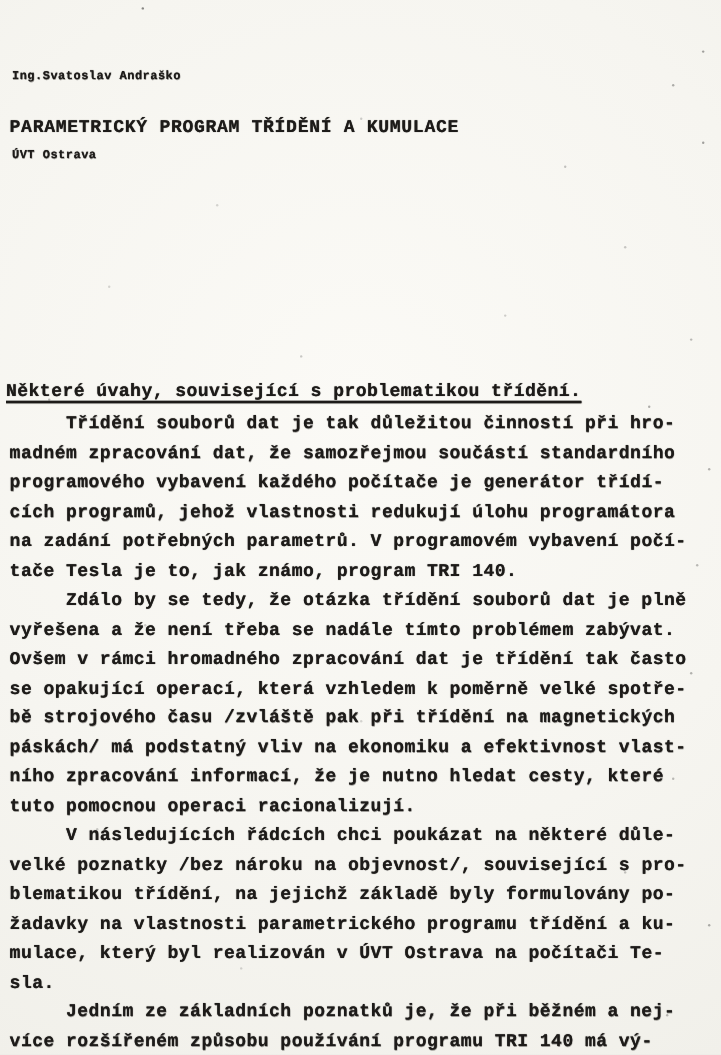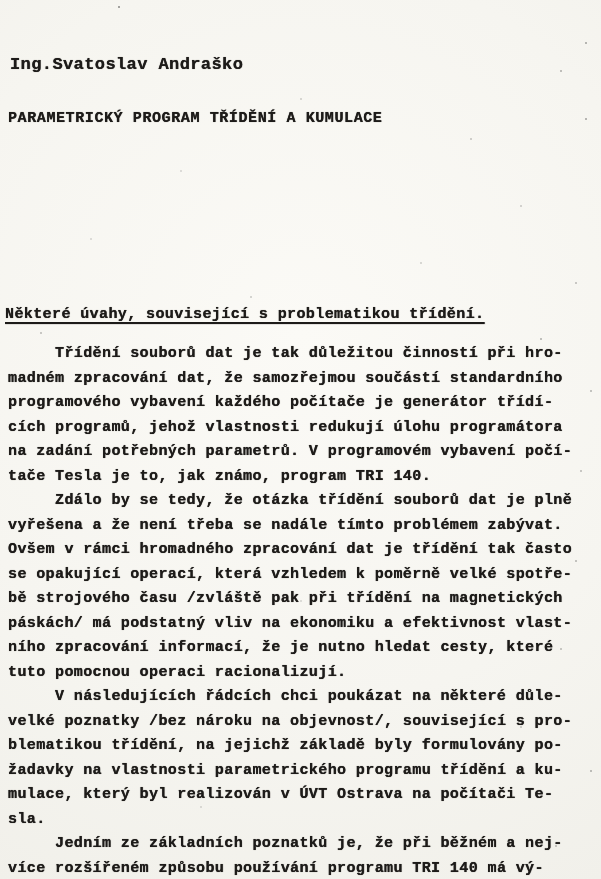--- a/index.html
+++ b/index.html
@@ -19,38 +19,38 @@
   }
   
   .ink {
     text-shadow: 0 0 0.7px rgba(25,22,20,0.85), 0.3px 0.3px 0 rgba(25,22,20,0.35);
     letter-spacing: 0.4px;
   }
   .author-block {
     position: absolute;
     left: 10px;
     top: 10px;
-    font-size: 17px;
+    font-size: 10px;
     font-weight: bold;
     line-height: 22px;
     white-space: pre;
   }
   .doc-title {
     position: absolute;
     left: 8px;
-    top: 110px;
+    top: 98px;
     font-size: 15px;
     font-weight: bold;
     letter-spacing: 0.6px;
     white-space: pre;
   }
   .section-heading {
     position: absolute;
     left: 5px;
-    top: 306px;
+    top: 318px;
     font-size: 15px;
     font-weight: bold;
     text-decoration: underline;
     text-decoration-thickness: 2px;
     text-underline-offset: 4px;
     white-space: pre;
   }
   .body-text {
     position: absolute;
     left: 8px;
@@ -104,20 +104,21 @@
 </style>
 </head>
 <body>
 
 <div class="page">
 
   <div class="noise"></div>
 
   <div class="author-block ink">
     <div>Ing.Svatoslav Andraško</div>
+    <div>ÚVT Ostrava</div>
   </div>
 
   <div class="doc-title ink">PARAMETRICKÝ PROGRAM TŘÍDĚNÍ A KUMULACE</div>
 
   <div class="section-heading ink">Některé úvahy, související s problematikou třídění.</div>
 
   <div class="body-text ink">
     <p class="paragraph">Třídění souborů dat je tak důležitou činností při hro-
 madném zpracování dat, že samozřejmou součástí standardního
 programového vybavení každého počítače je generátor třídí-

